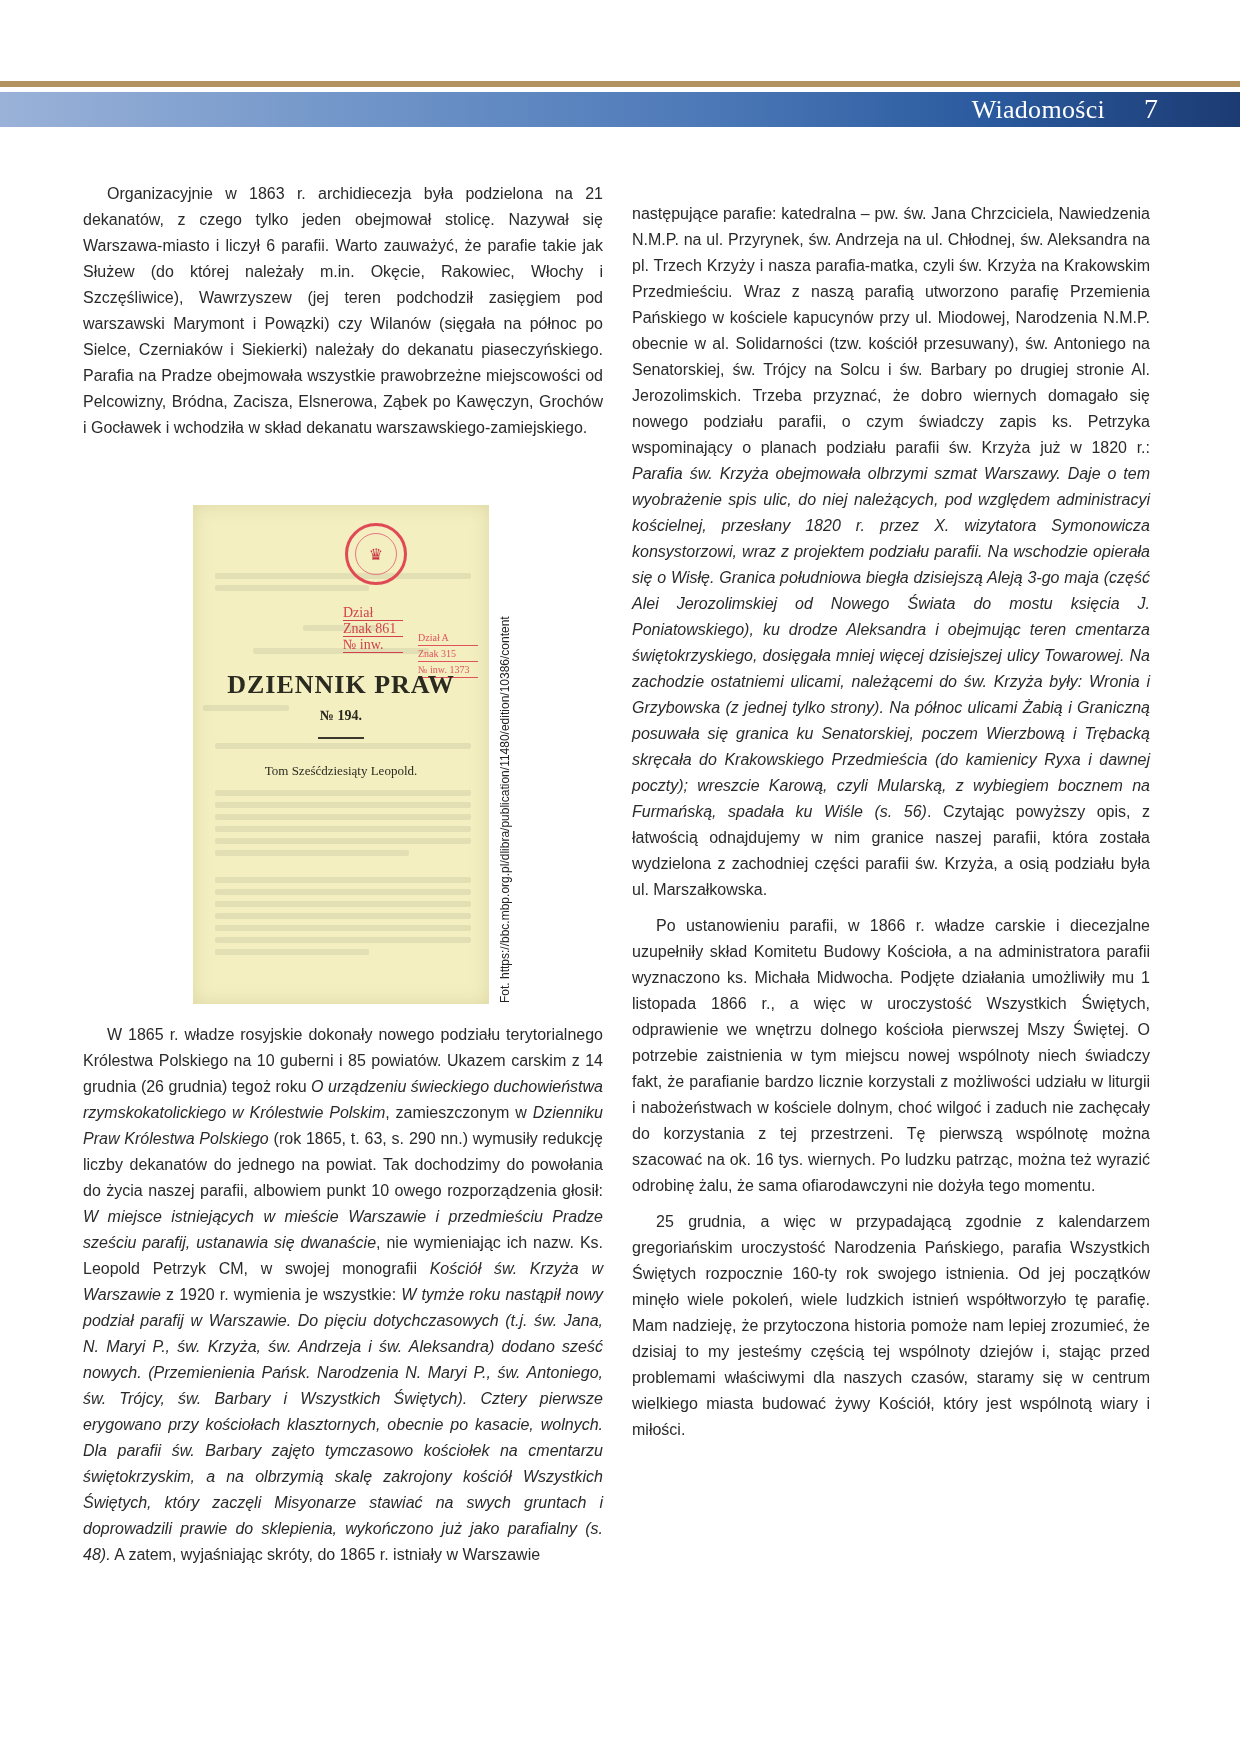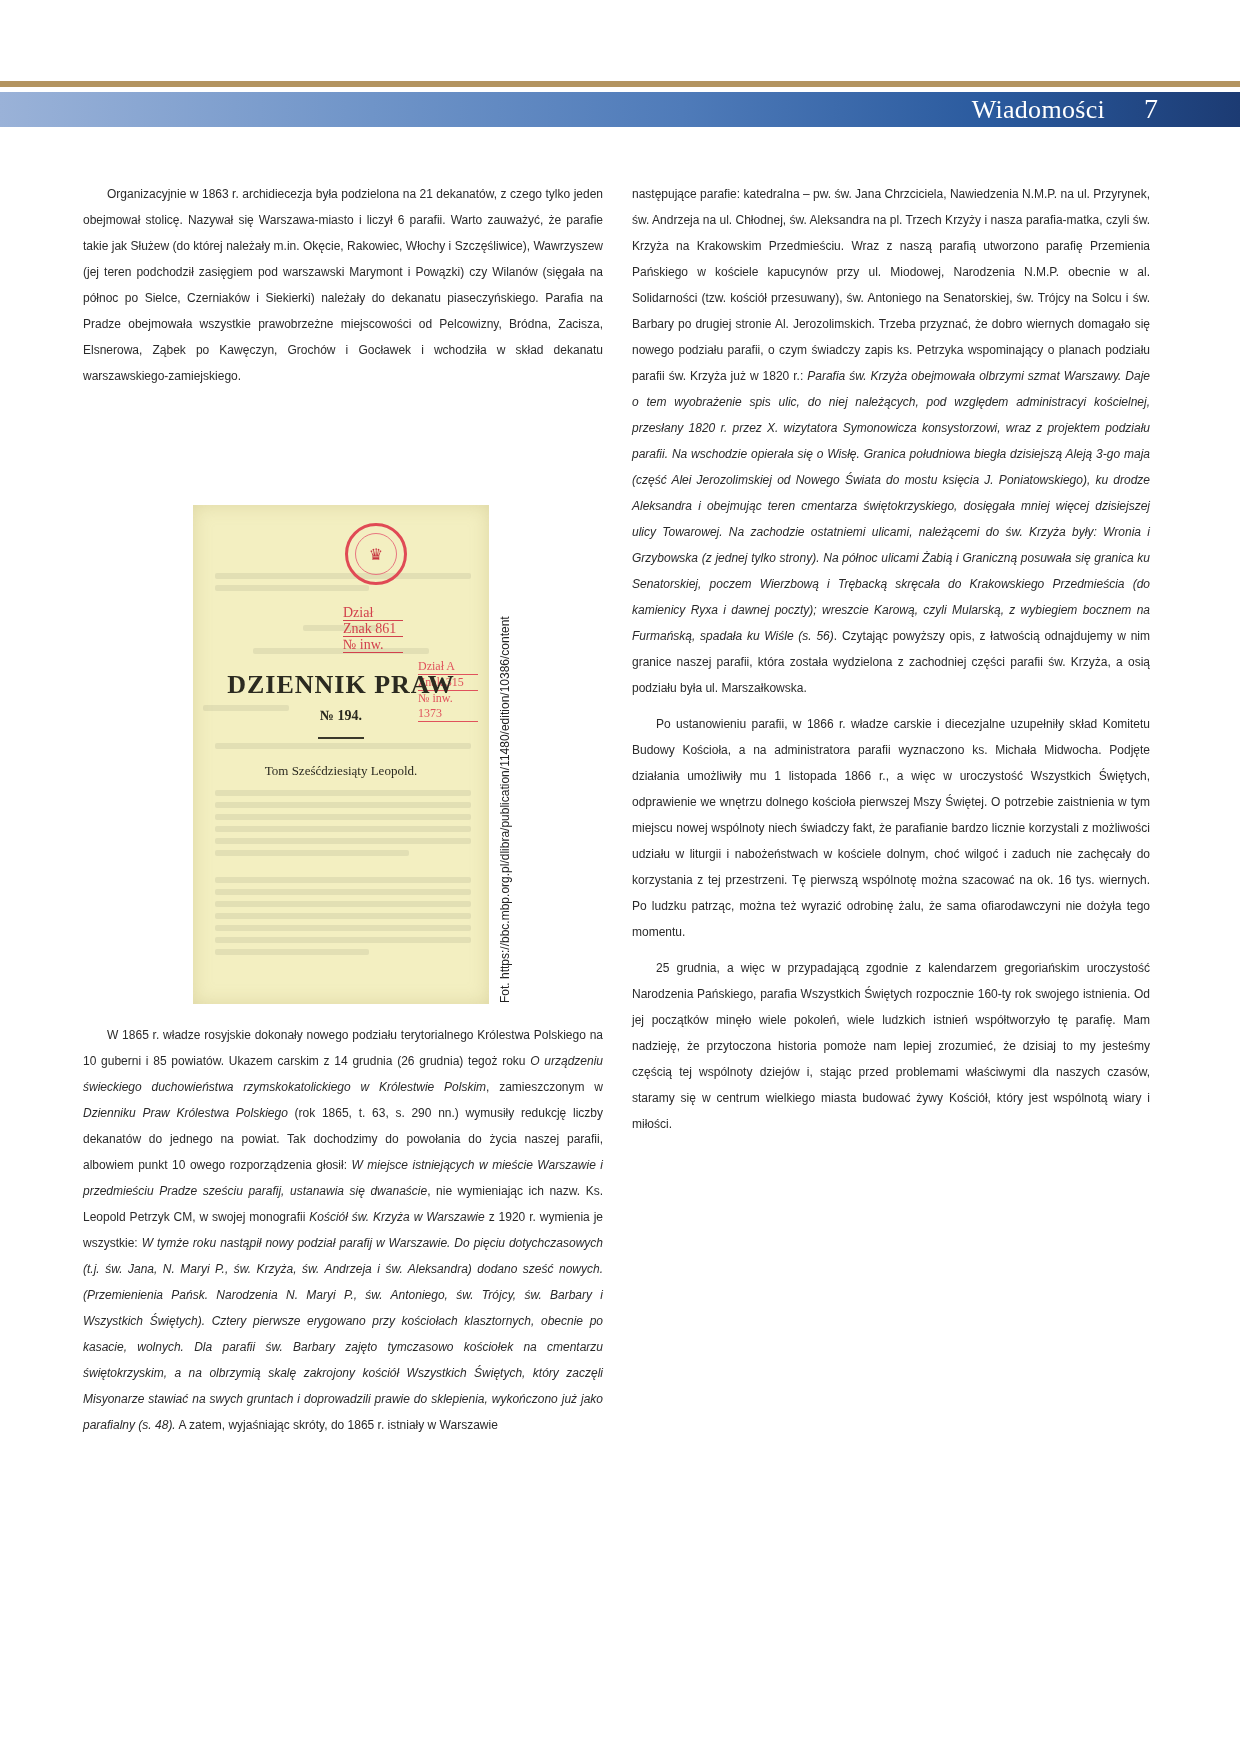--- a/index.html
+++ b/index.html
@@ -16,48 +16,48 @@
       font-family: "Liberation Serif", "DejaVu Serif", serif; font-size: 26px; color: #ffffff;
       letter-spacing: 0.3px;
     }
     .header-page {
       position: absolute; right: 82px; top: 94px; height: 30px; line-height: 30px;
       font-family: "Liberation Serif", "DejaVu Serif", serif; font-size: 28px; color: #ffffff;
     }
 
     .column {
       position: absolute; width: 520px;
-      font-size: 12px; line-height: 26px; color: #2a2a2a;
+      font-size: 16px; line-height: 26px; color: #2a2a2a;
       text-align: justify;
     }
     .col-left-top { left: 83px; top: 181px; }
     .col-left-bottom { left: 83px; top: 1022px; }
     .col-right { left: 632px; top: 181px; width: 518px; }
     .column p { text-indent: 24px; margin-bottom: 10px; }
-    .column p.no-indent { text-indent: 0; }
+    .column p.no-indent { text-indent: 0; margin-top: 20px; }
     .column em { font-style: italic; }
 
     .figure {
       position: absolute; left: 193px; top: 505px; width: 296px; height: 499px;
       background: #f3efc1;
       box-shadow: inset 0 0 18px rgba(180,170,110,0.35);
       overflow: hidden;
     }
     .fig-faint { position: absolute; left: 22px; right: 18px; height: 6px; background: rgba(150,150,120,0.18); border-radius: 2px; }
     .stamp-circle {
       position: absolute; left: 152px; top: 18px; width: 62px; height: 62px;
       border: 3px solid #e04a55; border-radius: 50%;
     }
     .stamp-inner {
       position: absolute; left: 7px; top: 7px; width: 42px; height: 42px;
       border: 1px solid #e87680; border-radius: 50%;
       font-size: 16px; line-height: 42px; text-align: center; color: #c7333f;
     }
     .stamp-lines { position: absolute; left: 150px; top: 100px; font-family: "Liberation Serif", serif; font-size: 14px; color: #d2414c; line-height: 15px; }
-    .stamp-lines2 { position: absolute; left: 225px; top: 125px; font-family: "Liberation Serif", serif; font-size: 12px; color: #e0525c; line-height: 15px; margin-top: 29px; }
+    .stamp-lines2 { position: absolute; left: 225px; top: 125px; font-family: "Liberation Serif", serif; font-size: 10px; color: #e0525c; line-height: 15px; }
     .stamp-lines span, .stamp-lines2 span { display: block; border-bottom: 1px solid currentColor; width: 60px; }
     .fig-title {
       position: absolute; left: 0; right: 0; top: 165px; text-align: center;
       font-family: "Liberation Serif", "DejaVu Serif", serif; font-weight: bold;
       font-size: 26px; color: #2b2a20; letter-spacing: 1px;
     }
     .fig-number {
       position: absolute; left: 0; right: 0; top: 203px; text-align: center;
       font-family: "Liberation Serif", "DejaVu Serif", serif; font-weight: bold;
       font-size: 14px; color: #2b2a20;

